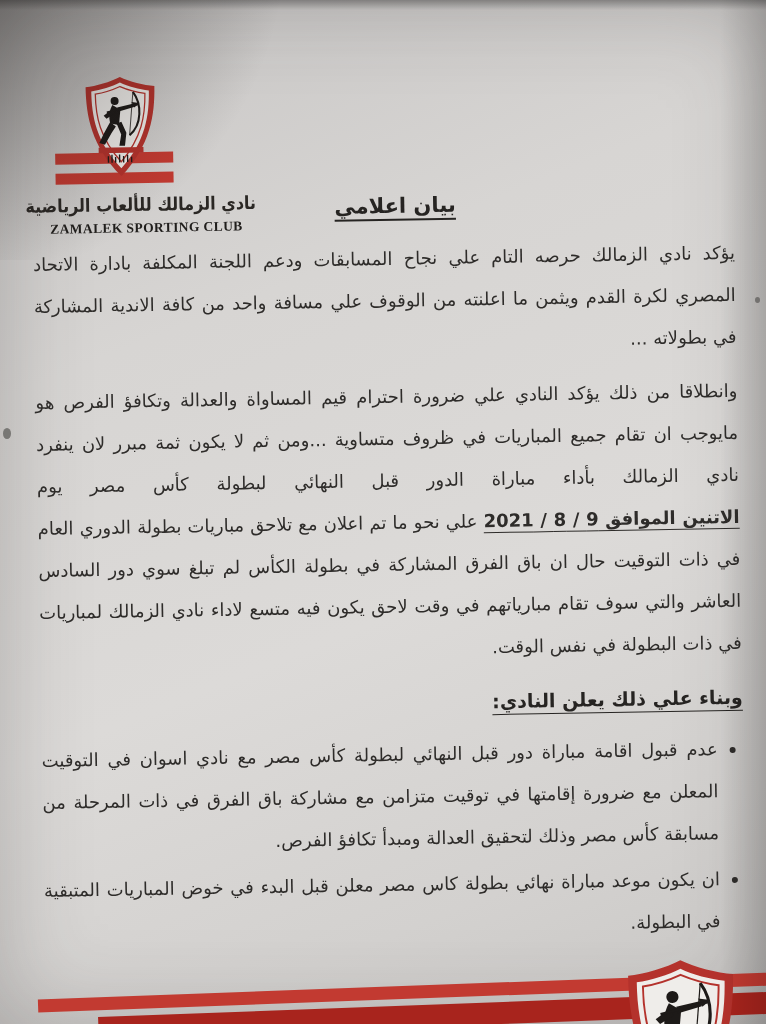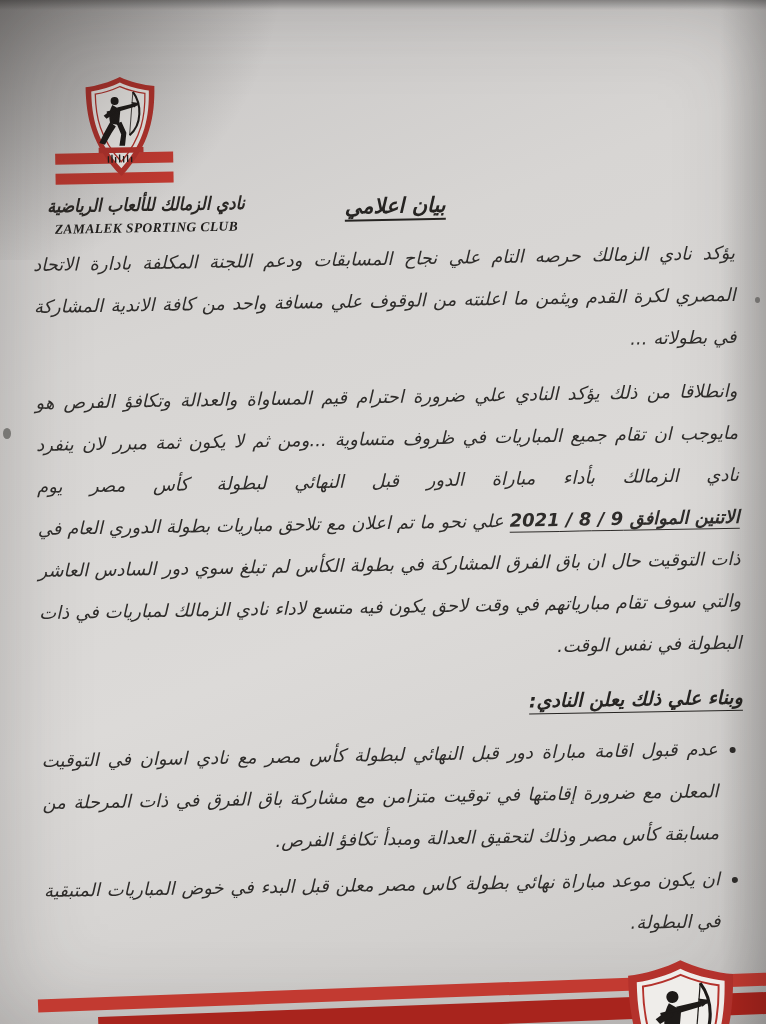--- a/index.html
+++ b/index.html
@@ -1,21 +1,20 @@
 <!DOCTYPE html>
 <html lang="ar" style="--logo-red: #b4322c; --stripe-red: #c23a31; --footer-dark: #a8241d; --ink: #2e2c2a; --paper: #d7d5d3;"><head>
 <meta charset="utf-8">
 <style>
   html,body{margin:0;padding:0;background:#8f8d8b;}
   #page{
     position:relative;width:766px;height:1024px;margin:0 auto;overflow:hidden;
     background:linear-gradient(158deg,#c7c5c4 0%,#d7d5d3 30%,#dcdad8 58%,#d3d1cf 82%,#c9c7c5 100%);
     box-shadow:inset 0 0 90px rgba(55,52,50,.28);
     font-family:"DejaVu Sans",sans-serif;
-    font-style:italic;
   }
   .edge-top{position:absolute;top:0;left:0;right:0;height:10px;
     background:linear-gradient(rgba(0,0,0,.30),rgba(0,0,0,0));}
   .shadow-tl{position:absolute;top:0;left:0;width:300px;height:260px;
     background:radial-gradient(circle at -60px -60px,rgba(25,22,20,.55),rgba(25,22,20,0) 72%);}
   .shadow-r{position:absolute;top:0;right:0;bottom:0;width:46px;
     background:linear-gradient(to left,rgba(0,0,0,.14),rgba(0,0,0,0));}
   .speck{position:absolute;background:#5f5d5b;border-radius:50%;opacity:.75;}
   .speck.s1{left:3px;top:428px;width:8px;height:11px;}
   .speck.s2{right:6px;top:297px;width:5px;height:6px;}

